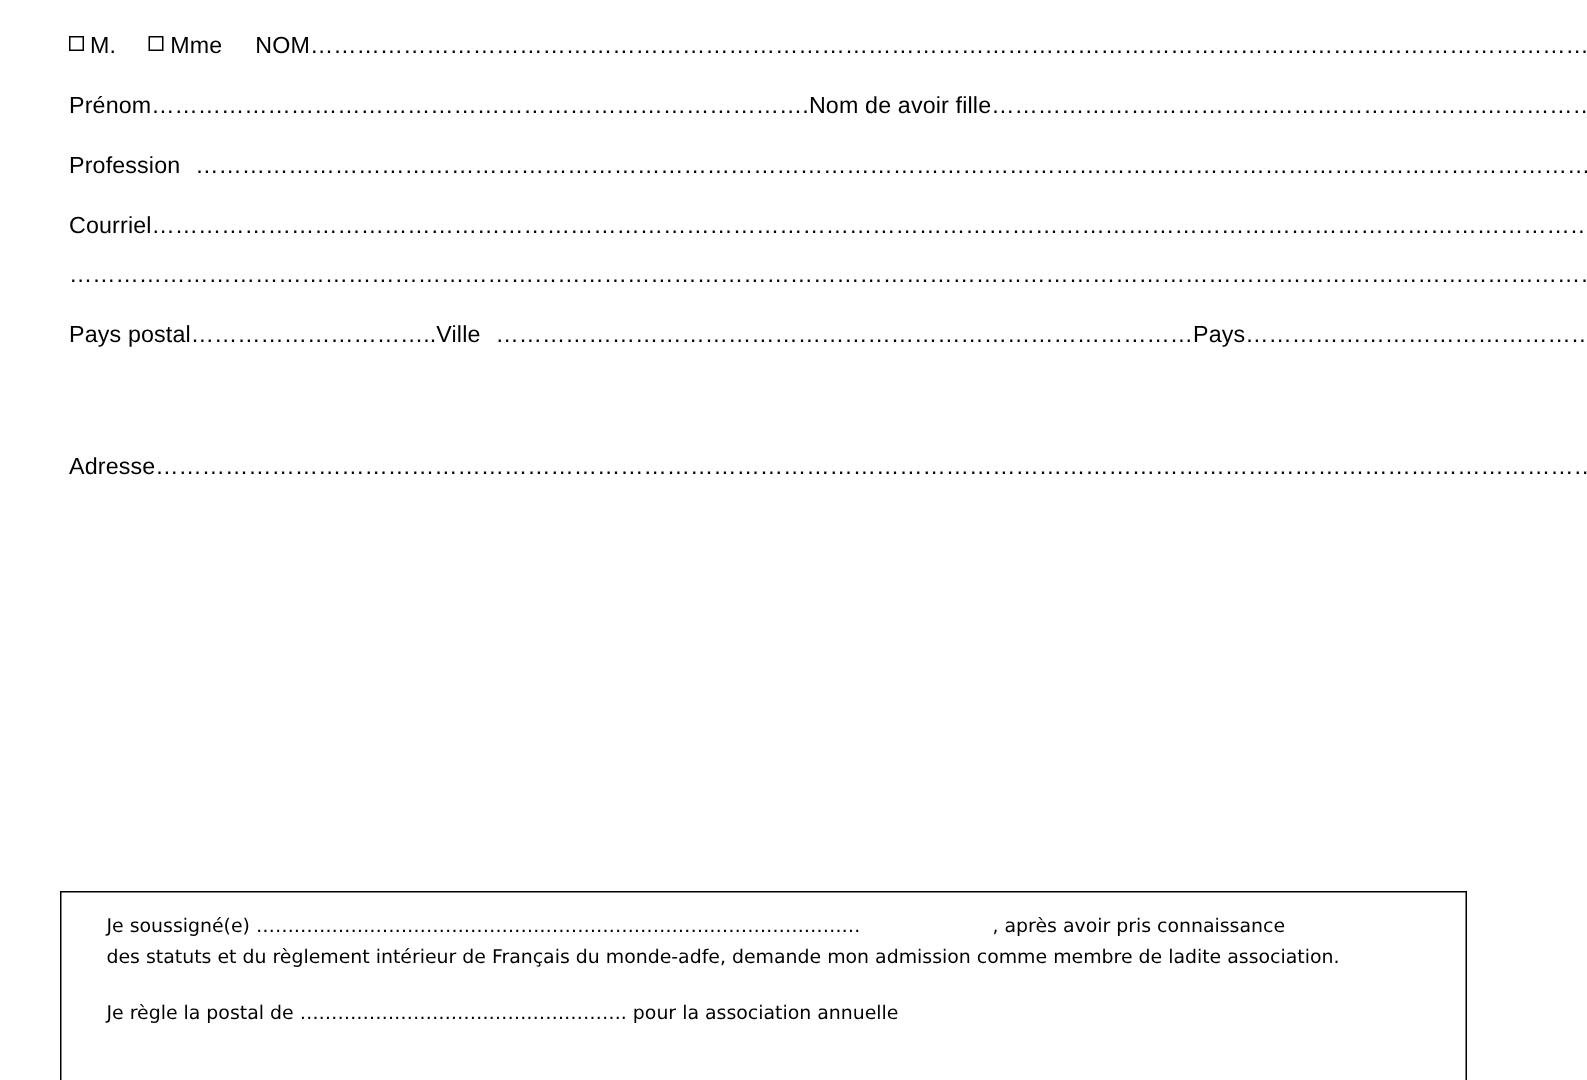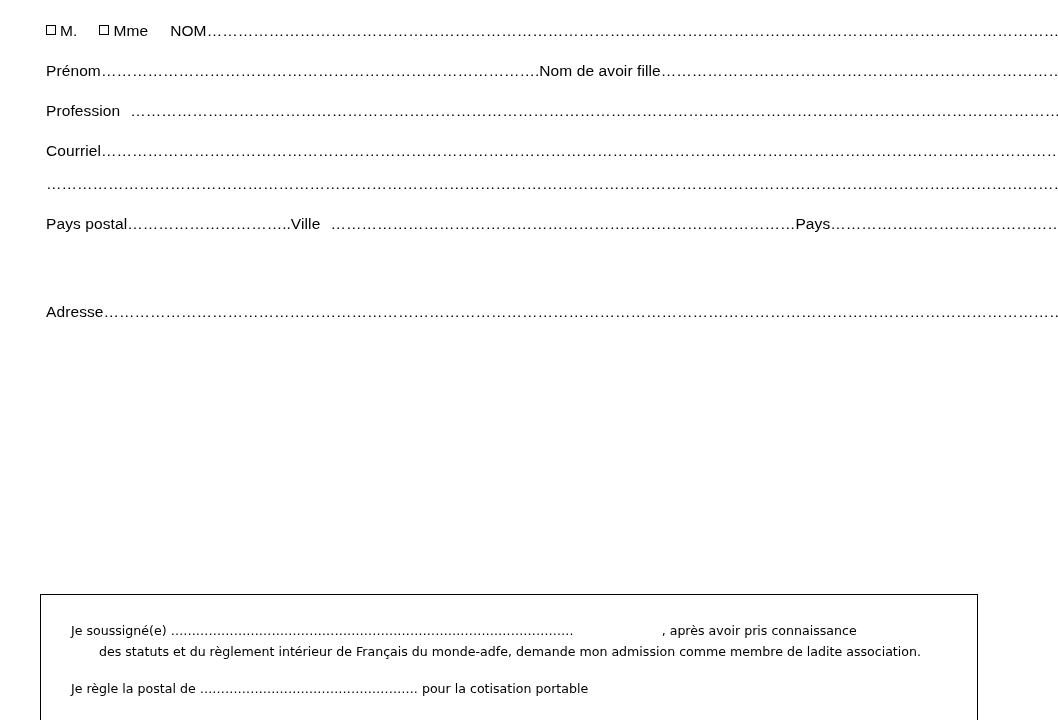--- a/index.html
+++ b/index.html
@@ -61,27 +61,27 @@
   
   .box {
     position: absolute;
     left: 40px;
     top: 594px;
     width: 938px;
     height: 126px;
     border: 1.6px solid #000;
     border-bottom: none;
     box-sizing: border-box;
-    padding: 26px 0 0 30px;
+    padding: 12px 0 0 30px;
     font-family: "DejaVu Sans", sans-serif;
     font-size: 12.6px;
     line-height: 1.55;
   }
   .box .bl { white-space: nowrap; }
-  .box .bl2 { margin-top: 1px; margin-left: 28px; }
+  .box .bl2 { margin-top: 1px; }
   .box .gapwide { display: inline-block; width: 88px; }
   .box .spacer { height: 18px; }
 </style>
 </head>
 <body>
 
 <div class="page">
 
   <div class="edge-left"></div>
   <div class="edge-right"></div>
@@ -126,17 +126,17 @@
   <div class="box">
     <div class="bl">
       <span>Je soussigné(e)</span>
       <span>……………………………………………………………………………………</span><span class="gapwide"></span><span>, après avoir pris connaissance</span>
     </div>
     <div class="bl bl2">des statuts et du règlement intérieur de Français du monde-adfe, demande mon admission comme membre de ladite association.</div>
     <div class="spacer"></div>
     <div class="bl">
       <span>Je règle la postal de</span>
       <span>…………………………………………….</span>
-      <span>pour la cotisation portable</span>
+      <span>pour la association annuelle</span>
     </div>
   </div>
 
 </div>
 
 </body></html>

